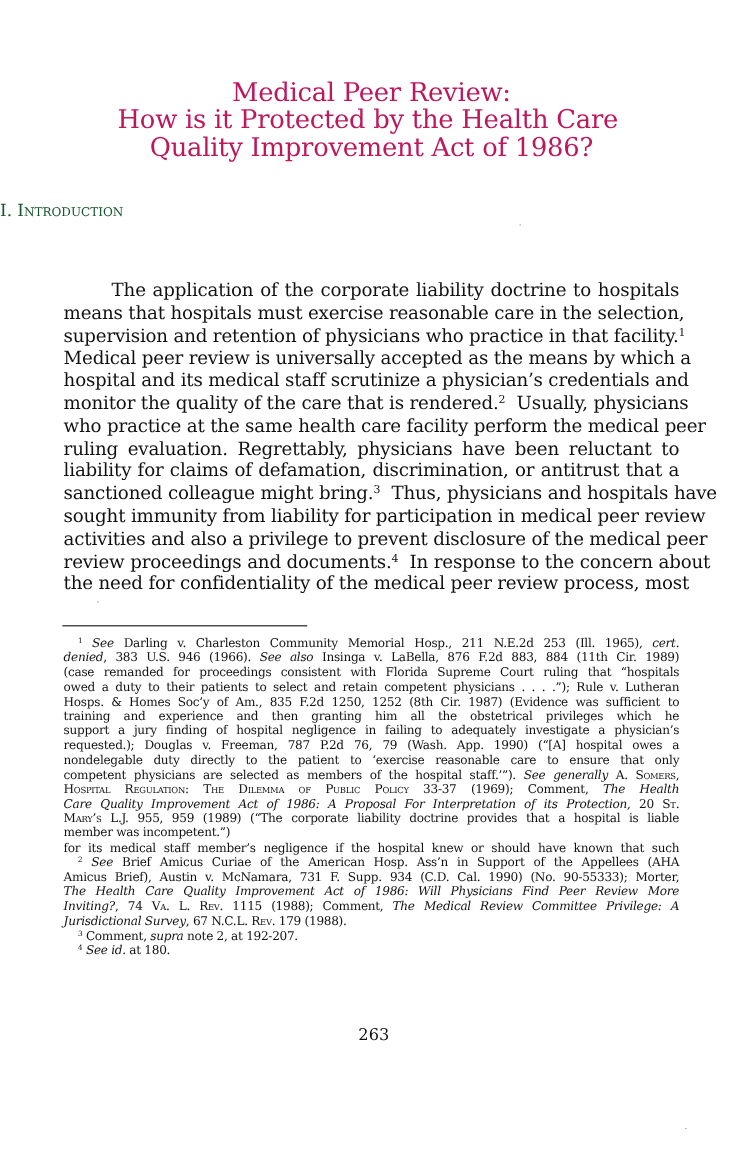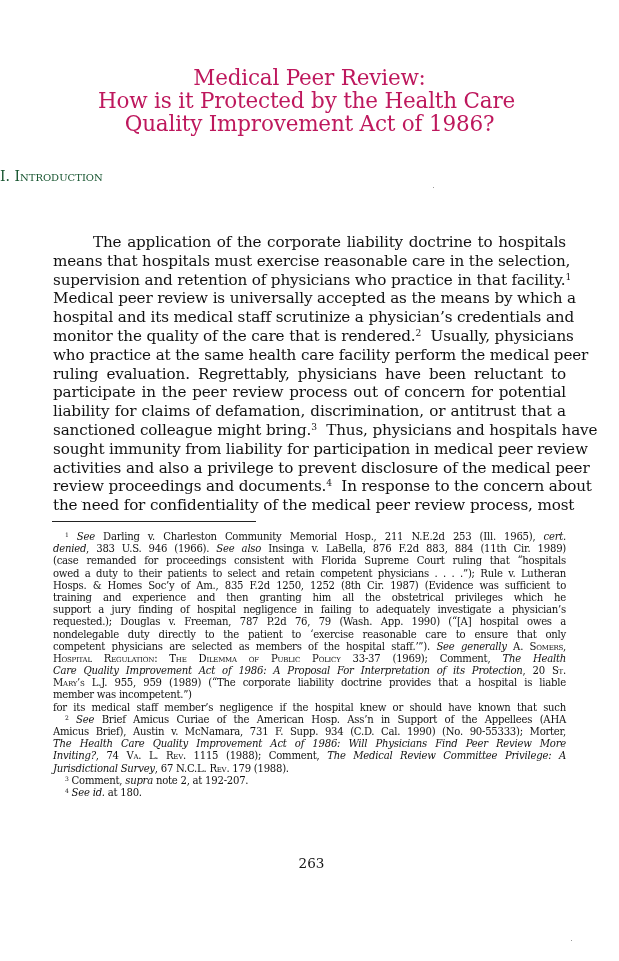--- a/index.html
+++ b/index.html
@@ -48,21 +48,20 @@
 
   <div class="body-text">
     <span class="body-line indent"><span>The application of the corporate liability doctrine to hospitals</span></span>
     <span class="body-line"><span>means that hospitals must exercise reasonable care in the selection,</span></span>
     <span class="body-line"><span>supervision and retention of physicians who practice in that facility.</span><sup>1</sup></span>
     <span class="body-line"><span>Medical peer review is universally accepted as the means by which a</span></span>
     <span class="body-line"><span>hospital and its medical staff scrutinize a physician’s credentials and</span></span>
     <span class="body-line"><span>monitor the quality of the care that is rendered.</span><sup>2</sup>&nbsp; <span>Usually, physicians</span></span>
     <span class="body-line"><span>who practice at the same health care facility perform the medical peer</span></span>
     <span class="body-line"><span>ruling evaluation.  Regrettably, physicians have been  reluctant to</span></span>
-    <span class="body-line"><span>participate in the peer review process out of concern for potential</span></span>
     <span class="body-line"><span>liability for claims of defamation, discrimination, or antitrust that a</span></span>
     <span class="body-line"><span>sanctioned colleague might bring.</span><sup>3</sup>&nbsp; <span>Thus, physicians and hospitals have</span></span>
     <span class="body-line"><span>sought immunity from liability for participation in medical peer review</span></span>
     <span class="body-line"><span>activities and also a privilege to prevent disclosure of the medical peer</span></span>
     <span class="body-line"><span>review proceedings and documents.</span><sup>4</sup>&nbsp; <span>In response to the concern about</span></span>
     <span class="body-line"><span>the need for confidentiality of the medical peer review process, most</span></span>
   </div>
 
   <div class="rule"></div>
 

